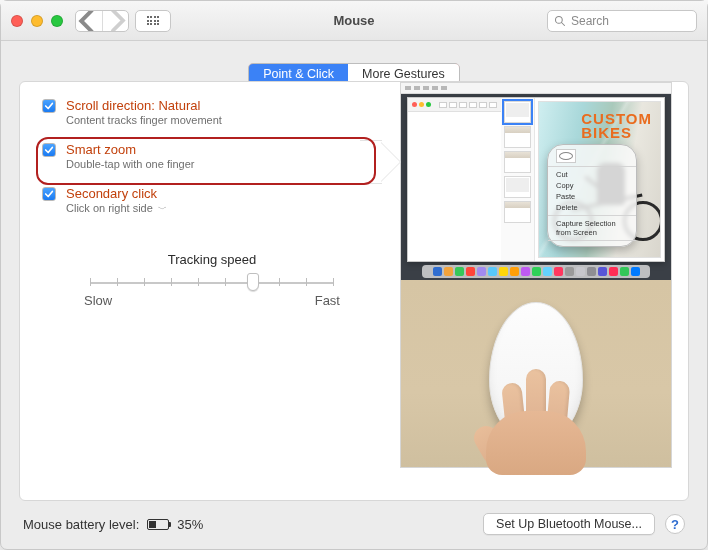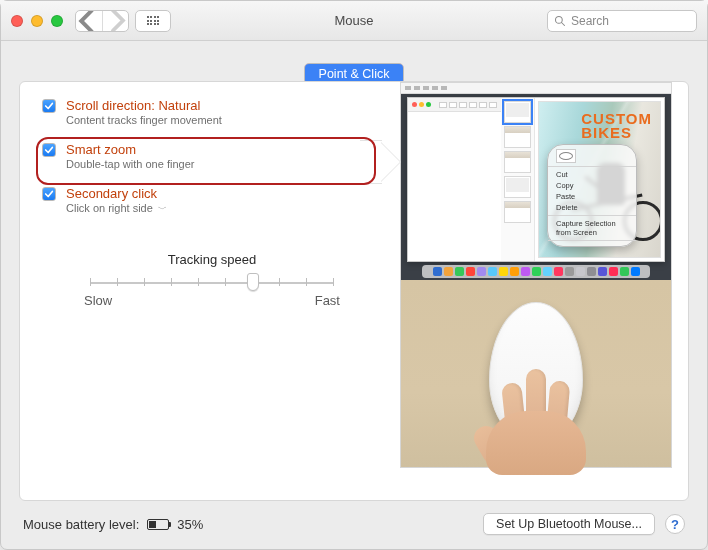--- a/index.html
+++ b/index.html
@@ -59,21 +59,21 @@
     width: 36px;
     display:flex; align-items:center; justify-content:center;
   }
   .grid-icon {
     display:grid; grid-template-columns:repeat(4,2px); grid-template-rows:repeat(3,2px);
     gap:1.5px;
   }
   .grid-icon span{background:#6a6a6a;}
   .win-title {
     position:absolute; left:0; right:0;
-    text-align:center; font-size:13px; color:#4a4a4a; font-weight:400;
+    text-align:center; font-size:13px; color:#4a4a4a; font-weight:700;
     pointer-events:none;
   }
   .search {
     margin-left:auto;
     display:flex; align-items:center;
     background:#fff; border:1px solid #c7c7c7; border-radius:5px;
     height:22px; width:150px; padding:0 6px; color:#8a8a8a;
     font-size:12px; gap:5px;
   }
   .search svg { width:12px; height:12px; }
@@ -394,20 +394,21 @@
           <line x1="10" y1="10" x2="14" y2="14" stroke="#8a8a8a" stroke-width="1.4" stroke-linecap="round"></line>
         </svg>
       <span>Search</span>
     </div>
   </div>
 
   <div class="content">
     <div class="tabs-wrap">
       <div class="tabbar">
         <div class="tab active">Point &amp; Click</div>
+        <div class="tab">More Gestures</div>
       </div>
     </div>
 
     <div class="panel">
       <div class="body">
         <div class="left">
 
           <div class="opt">
             <div class="chk">
               <svg viewBox="0 0 12 12">

